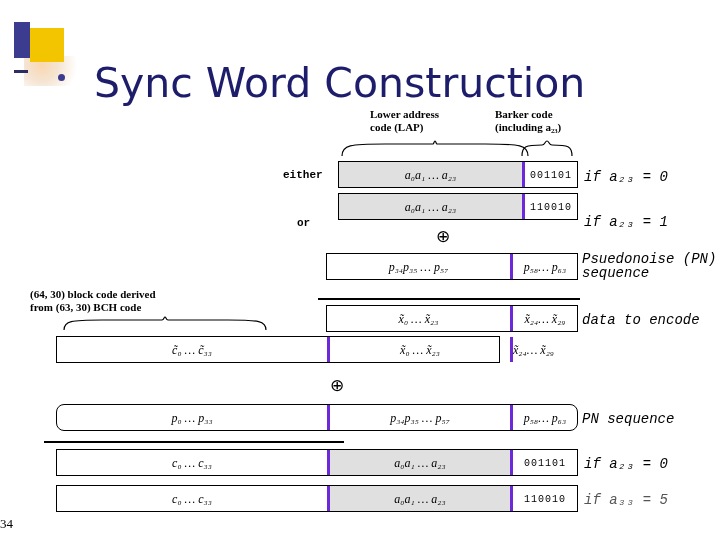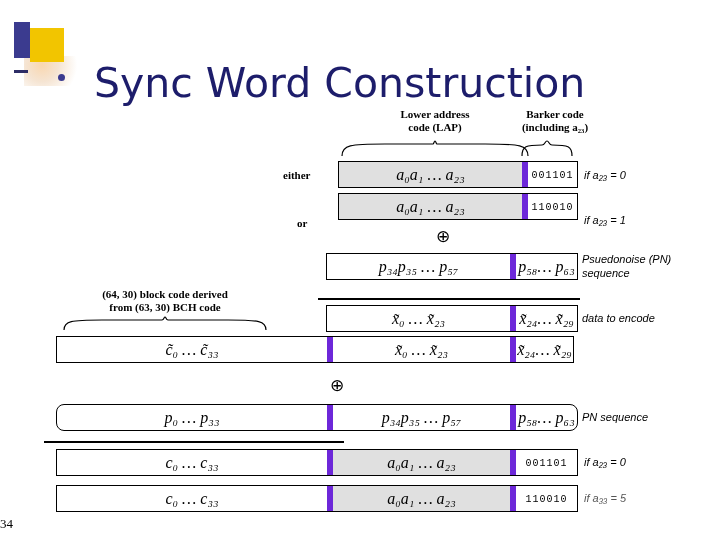--- a/index.html
+++ b/index.html
@@ -22,43 +22,43 @@
     font-family:"DejaVu Sans", sans-serif;
     font-size:41px;color:#1d1d6b;font-weight:400;letter-spacing:0px;
     white-space:nowrap;
     margin-top:33px;
   }
   
   .figure{position:absolute;left:0;top:100px;width:720px;height:420px;}
   .fig-label{
     position:absolute;font-family:"Liberation Serif",serif;
     font-weight:bold;font-style:normal;font-size:11px;color:#000;
-    text-align:center;line-height:13px;
+    line-height:13px;
   }
   .box{
     position:absolute;border:1px solid #000;background:#ffffff;box-sizing:border-box;
   }
   .box .seg{
-    position:absolute;top:0;bottom:0;border-left:6px solid #6d28d9;box-sizing:border-box;
+    position:absolute;top:0;bottom:0;border-left:3px solid #6d28d9;box-sizing:border-box;
   }
   .shade{background:#e0e0e0;}
   .celltext{
     position:absolute;left:0;right:0;top:50%;transform:translateY(-50%);
-    text-align:center;font-style:italic;font-size:16px;font-family:"Liberation Serif",serif;
+    text-align:center;font-style:italic;font-size:12px;font-family:"Liberation Serif",serif;
     white-space:nowrap;
   }
   .mono{
     font-family:"Liberation Mono", monospace;font-style:normal;font-size:10px;letter-spacing:1px;
   }
   .sidetext{
-    position:absolute;font-size:11px;font-family:Liberation Sans, sans-serif;
+    position:absolute;font-size:14px;font-family:Liberation Mono, monospace;
     white-space:nowrap;color:#000;
   }
   .leftlabel{
-    position:absolute;font-size:11px;font-weight:bold;font-family:Liberation Serif, serif;
+    position:absolute;font-size:11px;font-weight:bold;font-family:Liberation Mono, monospace;
     white-space:nowrap;
   }
   .xor{
     position:absolute;font-size:17px;line-height:17px;font-family:"DejaVu Sans",sans-serif;
     color:#000;
   }
   .rule{position:absolute;background:#000;height:2px;}
   .brace{position:absolute;}
   .pagenum{
     position:absolute;left:0;right:0;bottom:8px;
@@ -144,21 +144,21 @@
 
   <div class="fig-label" style="left:30px;top:188px;width:270px;">
     <span>(64, 30) block code derived</span><br>
     <span>from (63, 30) BCH code</span>
   </div>
   <svg class="brace" style="left:62px;top:216px;" width="206" height="16" viewBox="0 0 206 16">
     <path d="M2 14 C2 5, 9 4, 40 4 L100 4 C102 4, 102 1, 103 1 C104 1, 104 4, 106 4 L166 4 C197 4, 204 5, 204 14" fill="none" stroke="#000" stroke-width="1.2"></path>
   </svg>
   <div class="rule" style="left:318px;top:198px;width:262px;"></div>
 
-  <div class="box" style="left:56px;top:236px;width:518px;height:27px;">
+  <div class="box" style="left:56px;top:236px;width:444px;height:27px;">
     <div class="seg" style="left:0;width:270px;border-left:none;">
       <div class="celltext">c̃₀ … c̃₃₃</div>
     </div>
     <div class="seg" style="left:270px;width:183px;">
       <div class="celltext">x̃₀ … x̃₂₃</div>
     </div>
     <div class="seg" style="left:453px;right:0;">
       <div class="celltext">x̃₂₄… x̃₂₉</div>
     </div>
   </div>

